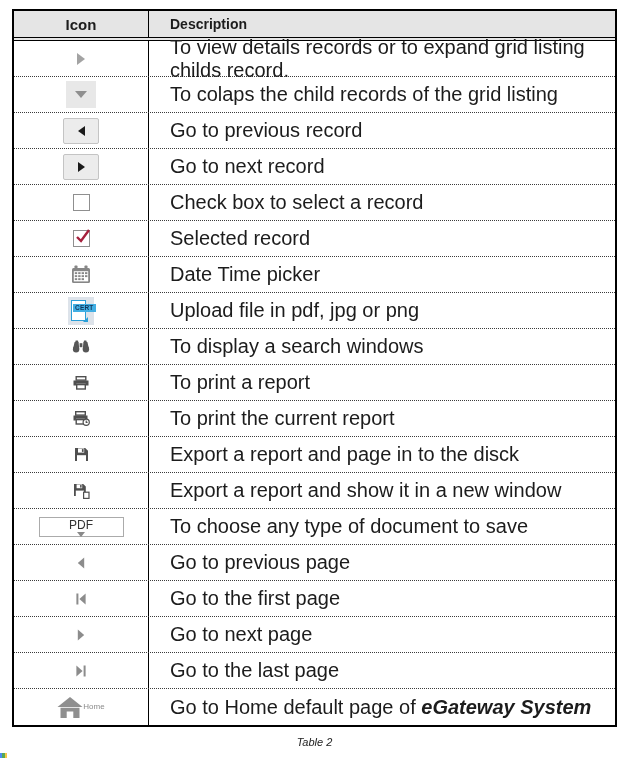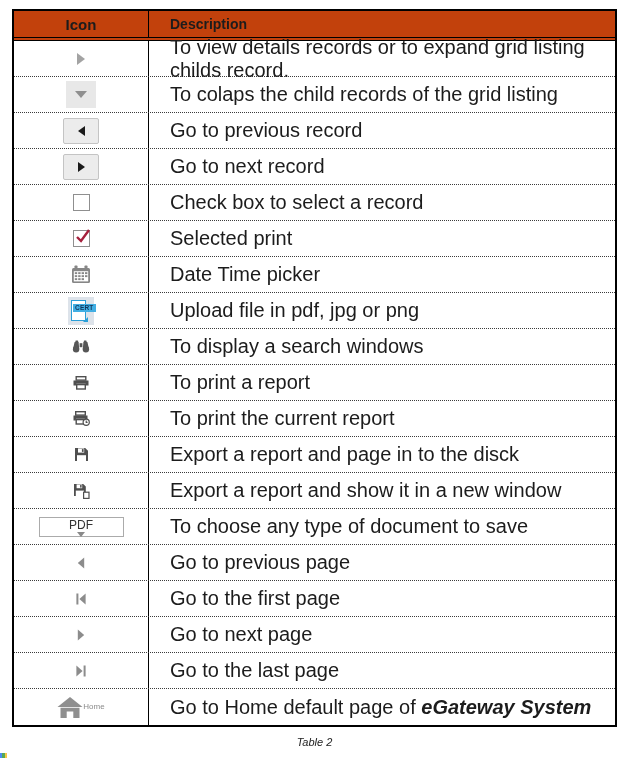--- a/index.html
+++ b/index.html
@@ -1,19 +1,19 @@
 <!DOCTYPE html>
 <html><head>
 <meta charset="utf-8">
 <style>
   * { margin:0; padding:0; box-sizing:border-box; }
   html,body { width:627px; height:758px; background:#ffffff; overflow:hidden;
               font-family:"Liberation Sans","DejaVu Sans",sans-serif; color:#1c1c1c; }
   .doc-table { position:absolute; left:12px; top:9px; width:605px; border:2px solid #000; background:#fff; }
-  .thead { display:flex; height:30px; background:#c2410c; border-bottom:4px double #000; }
+  .thead { display:flex; height:30px; background:#e5e5e5; border-bottom:4px double #000; }
   .th-icon { width:135px; border-right:1px solid #000; display:flex; align-items:center; justify-content:center;
              font-weight:bold; font-size:15px; }
   .th-desc { flex:1; display:flex; align-items:center; padding-left:21px; font-weight:bold; font-size:14px; }
   .row { display:flex; height:36px; border-bottom:1px dotted #3c3c3c; }
   .row:last-child { border-bottom:none; }
   .cell-icon { width:135px; border-right:1px solid #000; display:flex; flex-direction:column;
                align-items:center; justify-content:center; }
   .cell-desc { flex:1; display:flex; align-items:center; padding-left:21px; font-size:20px; }
   .caption { position:absolute; left:12px; top:736px; width:605px; text-align:center;
              font-style:italic; font-size:11px; color:#222; }
@@ -97,21 +97,21 @@
   </div>
 
   <div class="row">
     <div class="cell-icon">
       <span class="checkbox">
         <svg width="16" height="16" viewBox="0 0 16 16">
           <polyline points="2,9 6,13 14,2" fill="none" stroke="#a5203c" stroke-width="2.4"></polyline>
         </svg>
       </span>
     </div>
-    <div class="cell-desc">Selected print</div>
+    <div class="cell-desc">Selected record</div>
   </div>
 
   <div class="row">
     <div class="cell-icon">
       <svg width="20" height="19" viewBox="0 0 20 19">
         <rect x="3.5" y="0.5" width="3" height="4.5" rx="0.8" fill="#868686"></rect>
         <rect x="13.5" y="0.5" width="3" height="4.5" rx="0.8" fill="#868686"></rect>
         <rect x="1" y="3" width="18" height="15" rx="1.5" fill="#868686"></rect>
         <rect x="2.8" y="6.2" width="14.4" height="10.2" fill="#ffffff"></rect>
         <g fill="#868686">

